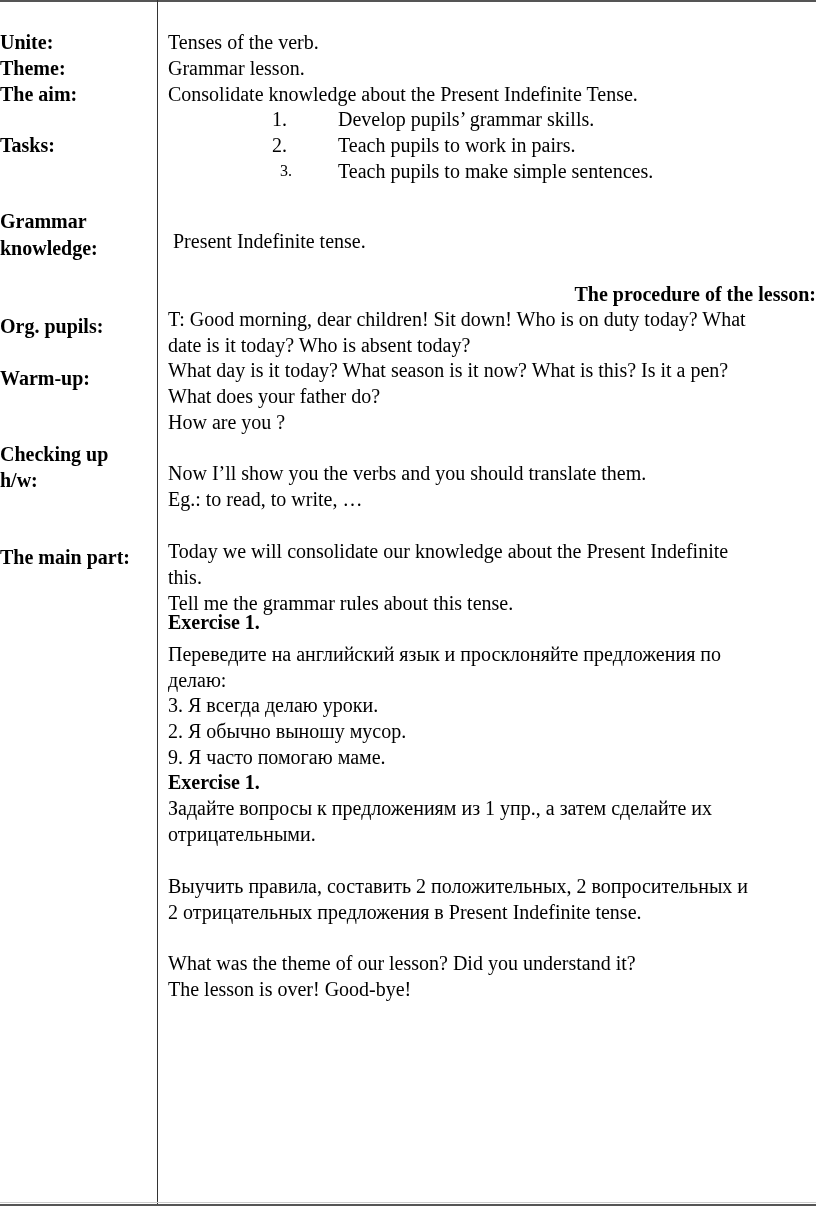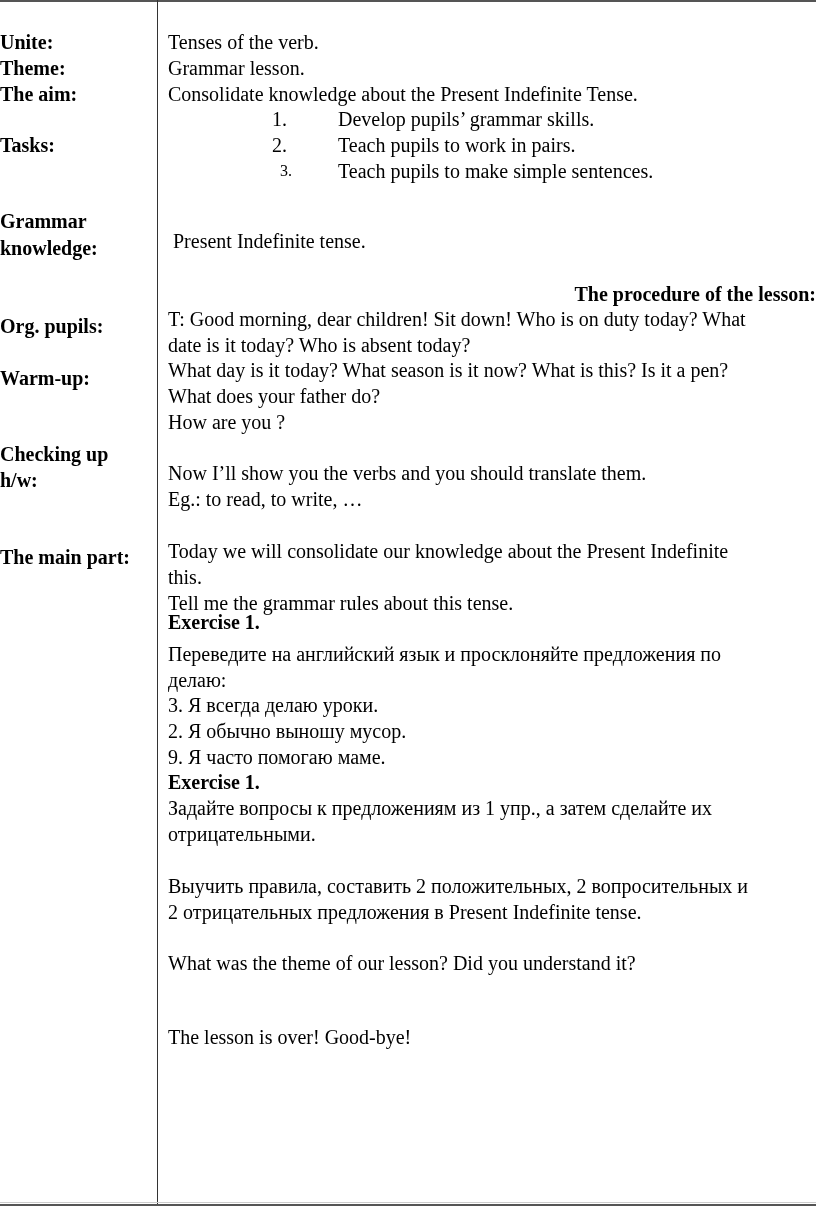--- a/index.html
+++ b/index.html
@@ -83,13 +83,13 @@
 <div class="txt" style="top:744px">9.  Я часто помогаю маме.</div>
 
 <div class="txt b" style="top:769px">Exercise 1.</div>
 <div class="txt" style="top:795px">Задайте вопросы к предложениям из 1 упр., а затем сделайте их</div>
 <div class="txt" style="top:821px">отрицательными.</div>
 
 <div class="txt" style="top:873px">Выучить правила, составить 2 положительных, 2 вопросительных и</div>
 <div class="txt" style="top:899px">2 отрицательных предложения в Present Indefinite tense.</div>
 
 <div class="txt" style="top:950px">What was the theme of our lesson? Did you understand it?</div>
-<div class="txt" style="top:1024px">The lesson is over! Good-bye!</div>
+<div class="txt" style="top:976px">The lesson is over! Good-bye!</div>
 
 </body></html>

